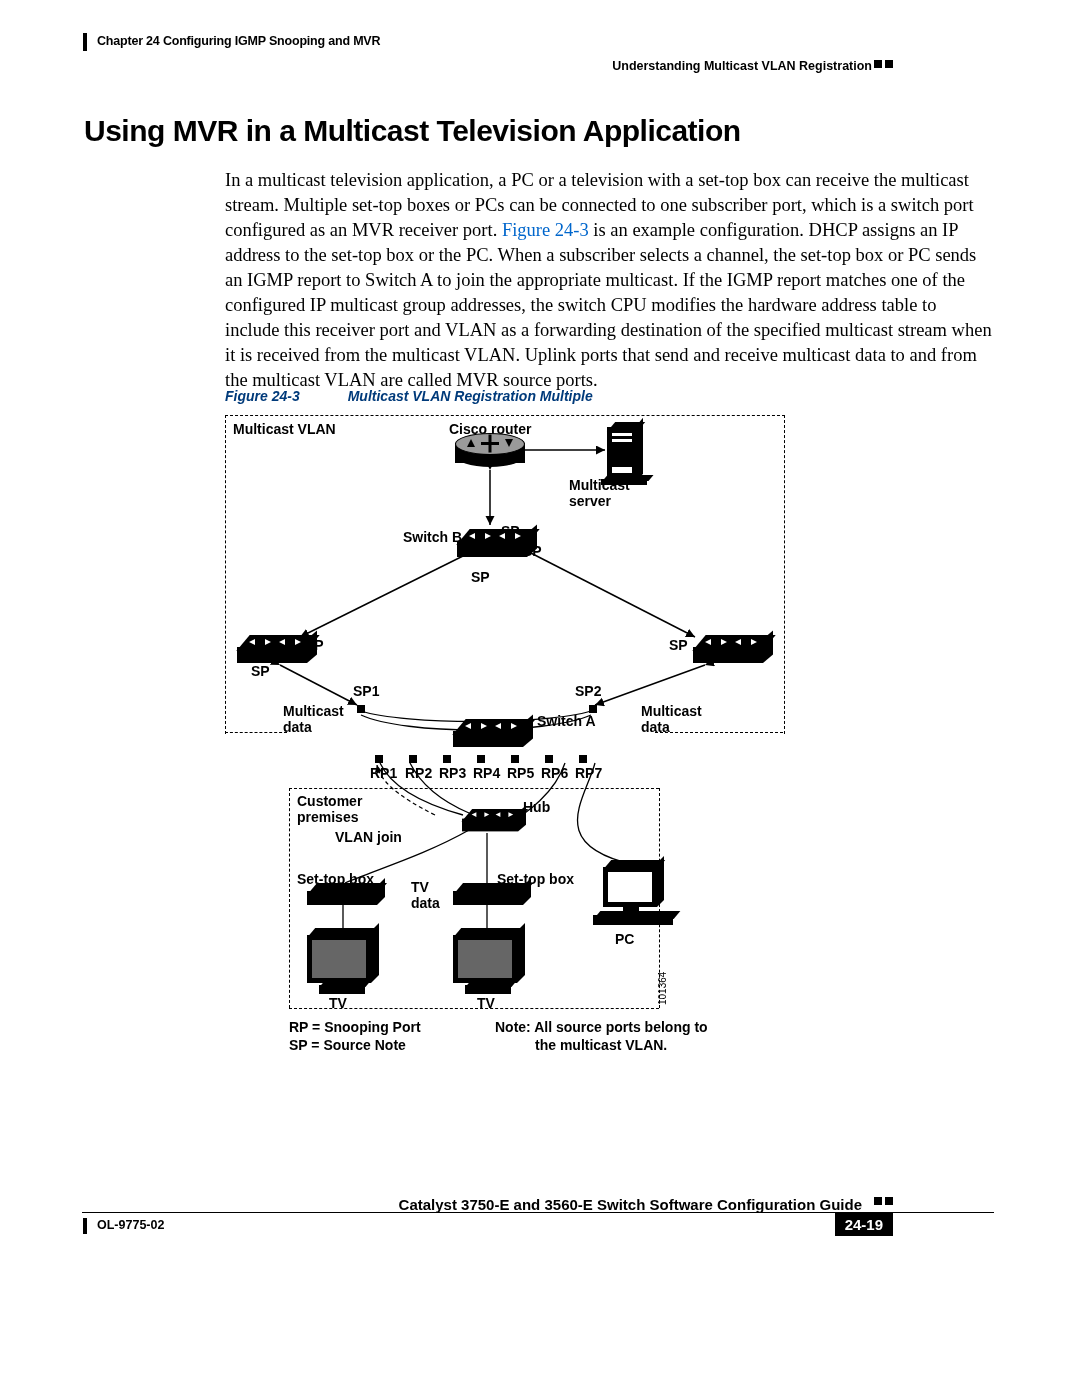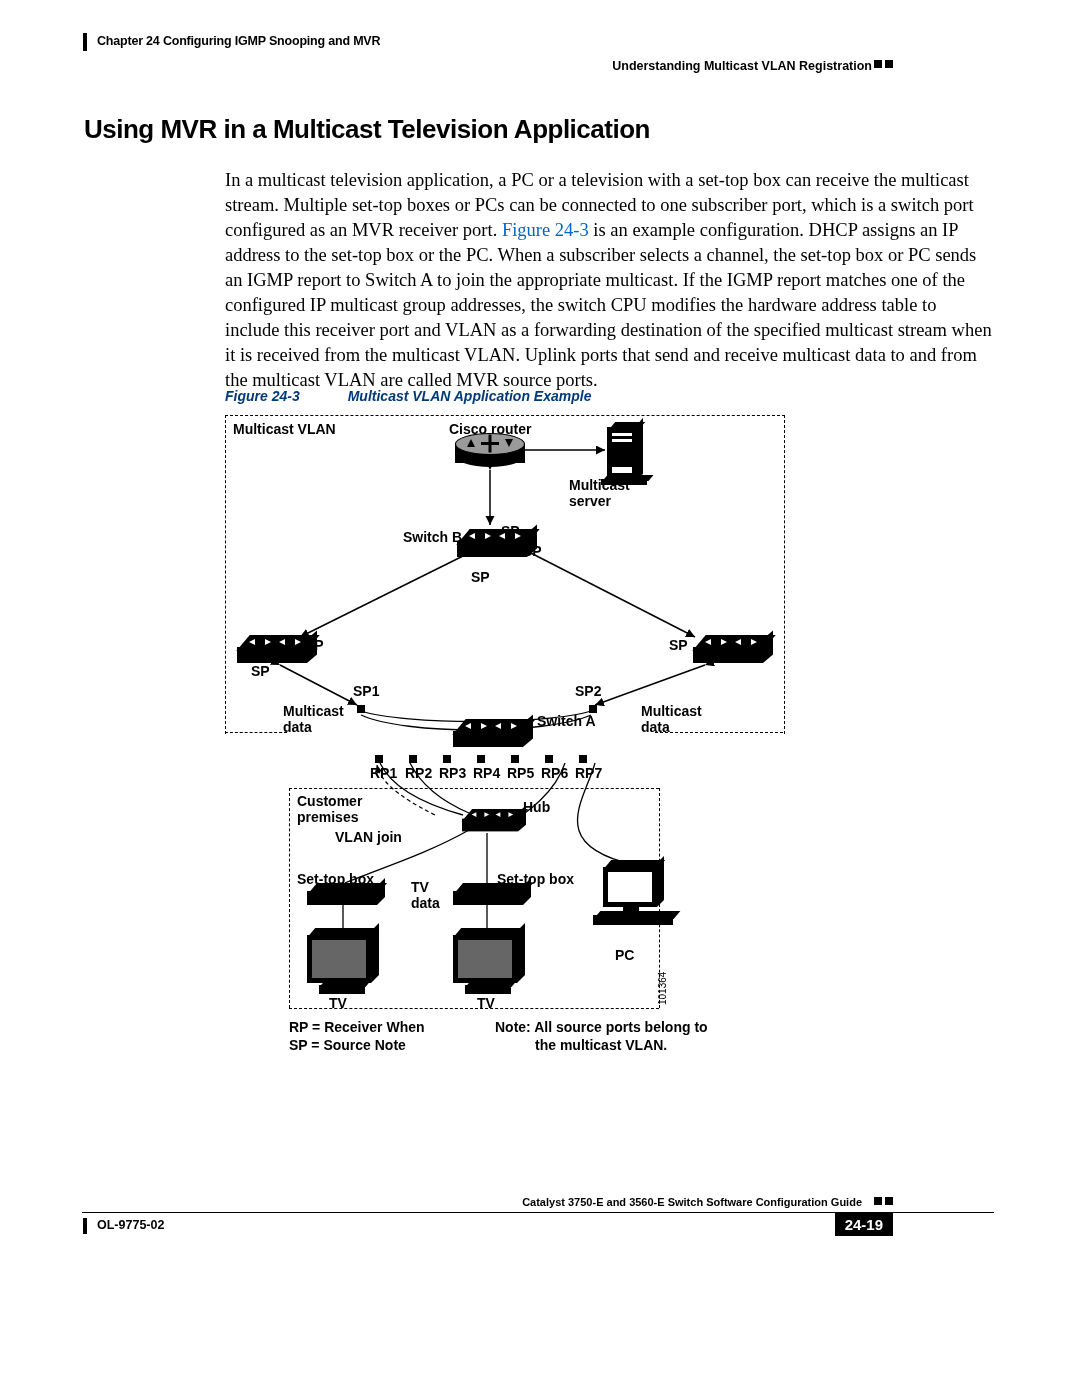--- a/index.html
+++ b/index.html
@@ -46,21 +46,21 @@
   .hdr-dot1 { position:absolute; right:74px; top:60px; width:8px; height:8px; background:#000; }
   .hdr-dot2 { position:absolute; right:63px; top:60px; width:8px; height:8px; background:#000; }
 
   
   .h1 {
     position: absolute;
     left: 84px;
     top: 114px;
     font-family: Arial, Helvetica, sans-serif;
     font-weight: bold;
-    font-size: 26px;
+    font-size: 30px;
     letter-spacing: -0.5px;
   }
   .body-text {
     position: absolute;
     left: 225px;
     top: 168px;
     width: 770px;
     font-size: 18.5px;
     line-height: 1.35;
     font-family: "Times New Roman", Times, serif;
@@ -200,21 +200,21 @@
 
   
   .wires { position:absolute; left:0; top:0; width:560px; height:660px; }
 
   
   .ftr-rule {
     position:absolute; left:82px; top:1212px; width:912px; height:1px; background:#000;
   }
   .ftr-guide {
     position:absolute; right:94px; top:1196px;
-    font-family: Arial, Helvetica, sans-serif; font-weight:bold; font-size:11px;
+    font-family: Arial, Helvetica, sans-serif; font-weight:bold; font-size:15px;
   }
   .ftr-dot1 { position:absolute; right:74px; top:1197px; width:8px; height:8px; background:#000; }
   .ftr-dot2 { position:absolute; right:63px; top:1197px; width:8px; height:8px; background:#000; }
   .ftr-left-vbar { position:absolute; left:83px; top:1218px; width:4px; height:16px; background:#000;}
   .ftr-doc {
     position:absolute; left:97px; top:1218px;
     font-family: Arial, Helvetica, sans-serif; font-weight:bold; font-size:12.5px;
   }
   .page-num {
     position:absolute; right:63px; top:1213px;
@@ -238,21 +238,21 @@
   <div class="hdr-dot1"></div>
   <div class="hdr-dot2"></div>
 
   <div class="h1">Using MVR in a Multicast Television Application</div>
 
   <div class="body-text">
     <span>In a multicast television application, a PC or a television with a set-top box can receive the multicast stream. Multiple set-top boxes or PCs can be connected to one subscriber port, which is a switch port configured as an MVR receiver port. </span><span class="figref">Figure 24-3</span><span> is an example configuration. DHCP assigns an IP address to the set-top box or the PC. When a subscriber selects a channel, the set-top box or PC sends an IGMP report to Switch A to join the appropriate multicast. If the IGMP report matches one of the configured IP multicast group addresses, the switch CPU modifies the hardware address table to include this receiver port and VLAN as a forwarding destination of the specified multicast stream when it is received from the multicast VLAN. Uplink ports that send and receive multicast data to and from the multicast VLAN are called MVR source ports.</span>
   </div>
 
   <div class="fig-caption">
-    <span>Figure 24-3</span><span class="gap"></span><span>Multicast VLAN Application Example</span>
+    <span>Figure 24-3</span><span class="gap"></span><span>Multicast VLAN Registration Multiple</span>
   </div>
 
   <div class="diagram">
 
     <div class="dashbox" style="left:0;top:0;width:558px;height:318px;border-bottom:none;"></div>
 
     <div class="dashbox" style="left:0;top:317px;width:62px;height:0;border:none;border-top:1px dashed #000;"></div>
     <div class="dashbox" style="left:430px;top:317px;width:128px;height:0;border:none;border-top:1px dashed #000;"></div>
 
     <div class="dashbox" style="left:64px;top:373px;width:370px;height:0;border:none;border-top:1px dashed #000;"></div>
@@ -326,23 +326,23 @@
     <div class="lbl" style="left:72px; top:378px; white-space:pre;">Customer
 premises</div>
     <div class="lbl" style="left:298px; top:384px;">Hub</div>
     <div class="lbl" style="left:110px; top:414px;">VLAN join</div>
     <div class="lbl" style="left:72px; top:456px;">Set-top box</div>
     <div class="lbl" style="left:272px; top:456px;">Set-top box</div>
     <div class="lbl" style="left:186px; top:464px; white-space:pre;">TV
 data</div>
     <div class="lbl" style="left:104px; top:580px;">TV</div>
     <div class="lbl" style="left:252px; top:580px;">TV</div>
-    <div class="lbl" style="left:390px; top:532px;">PC</div>
-
-    <div class="lbl" style="left:64px; top:604px;">RP = Receiver When</div>
+    <div class="lbl" style="left:390px; top:516px;">PC</div>
+
+    <div class="lbl" style="left:64px; top:604px;">RP = Snooping Port</div>
     <div class="lbl" style="left:64px; top:622px;">SP = Source Note</div>
     <div class="lbl" style="left:270px; top:604px;">Note: All source ports belong to</div>
     <div class="lbl" style="left:310px; top:622px;">the multicast VLAN.</div>
 
     <div class="sidetag" style="left:432px; top:590px;">101364</div>
 
     <div class="router" style="left:230px; top:18px;">
       <div class="cyl"></div>
         <div class="body"></div>
         <div class="top"></div>

